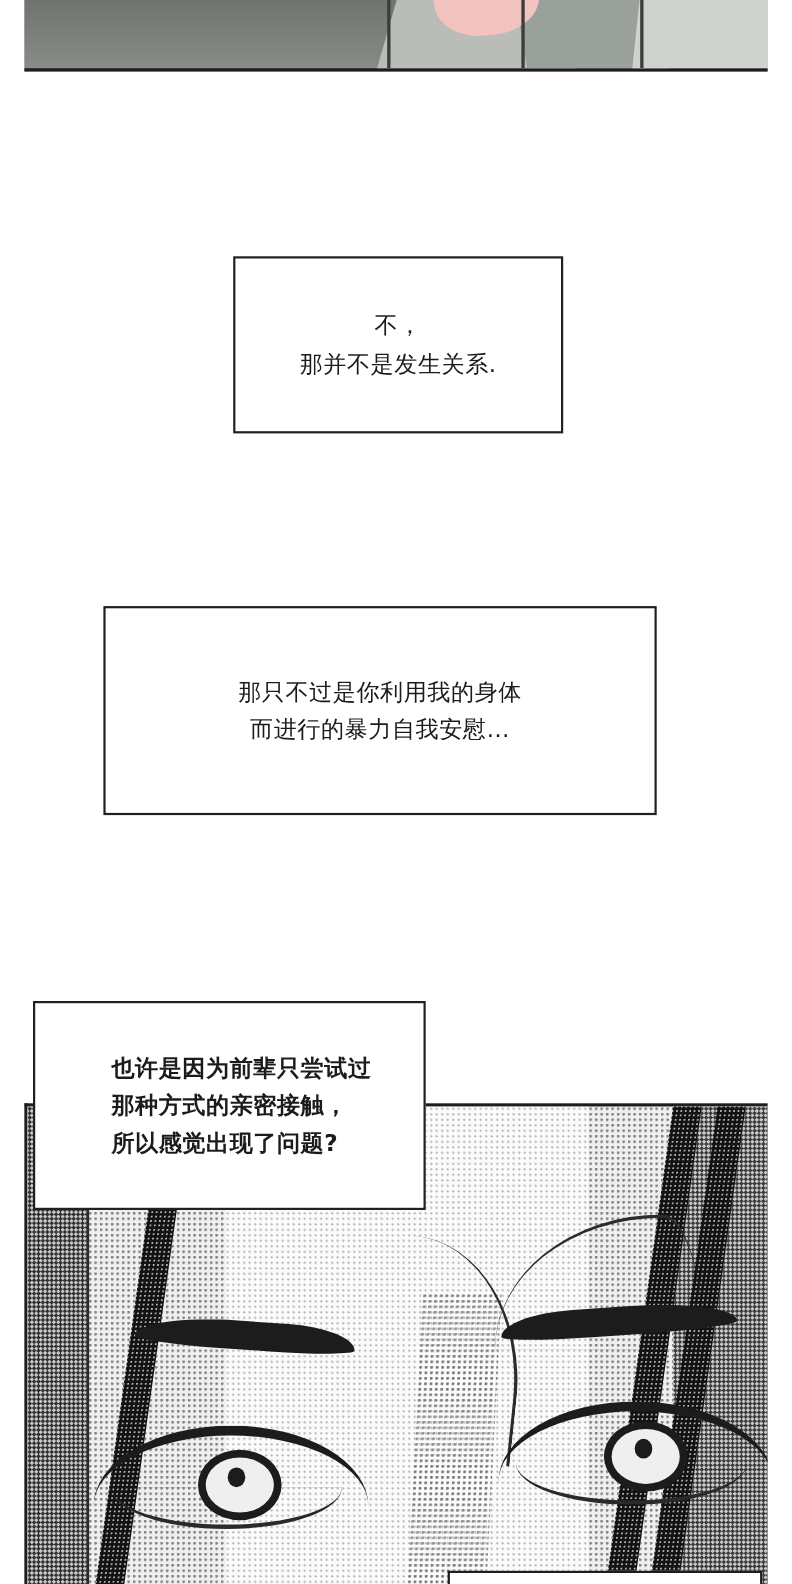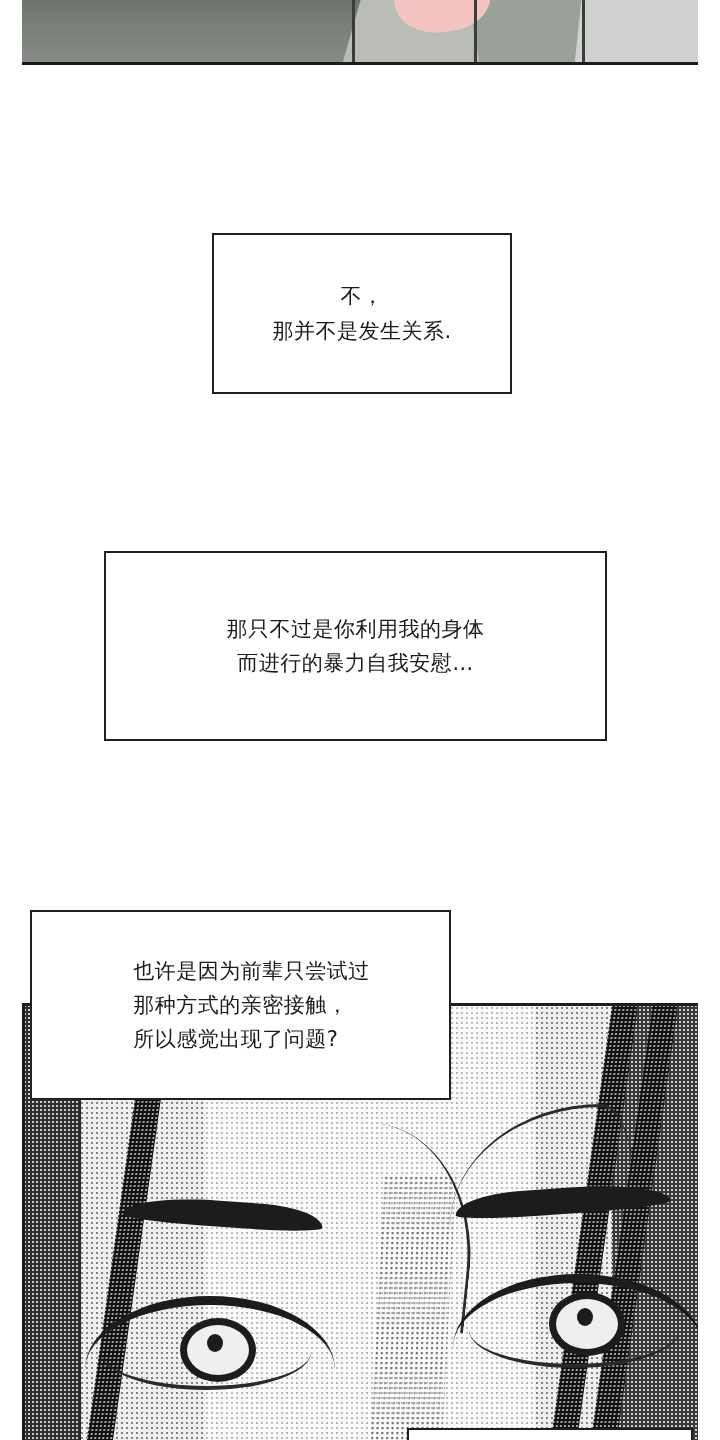--- a/index.html
+++ b/index.html
@@ -92,22 +92,22 @@
     text-align: center;
     color: #1b1b1b;
     font-size: 21px;
     line-height: 1.62;
     letter-spacing: 0.5px;
     white-space: pre-line;
     font-family: "DejaVu Sans", "Liberation Sans", sans-serif;
   }
 
   #box-1 { left: 212px; top: 233px; width: 300px; height: 161px; }
-  #box-2 { left: 104px; top: 551px; width: 503px; height: 190px; }
-  #box-3 { left: 30px; top: 910px; width: 421px; height: 190px; }
+  #box-2 { left: 94px; top: 551px; width: 503px; height: 190px; }
+  #box-3 { left: 30px; top: 910px; width: 357px; height: 190px; font-weight: bold; }
   #box-3 p { text-align: left; padding-left: 22px; }
 
   
   .face-panel {
     position: absolute;
     left: 22px;
     top: 1003px;
     width: 676px;
     height: 437px;
     overflow: hidden;

